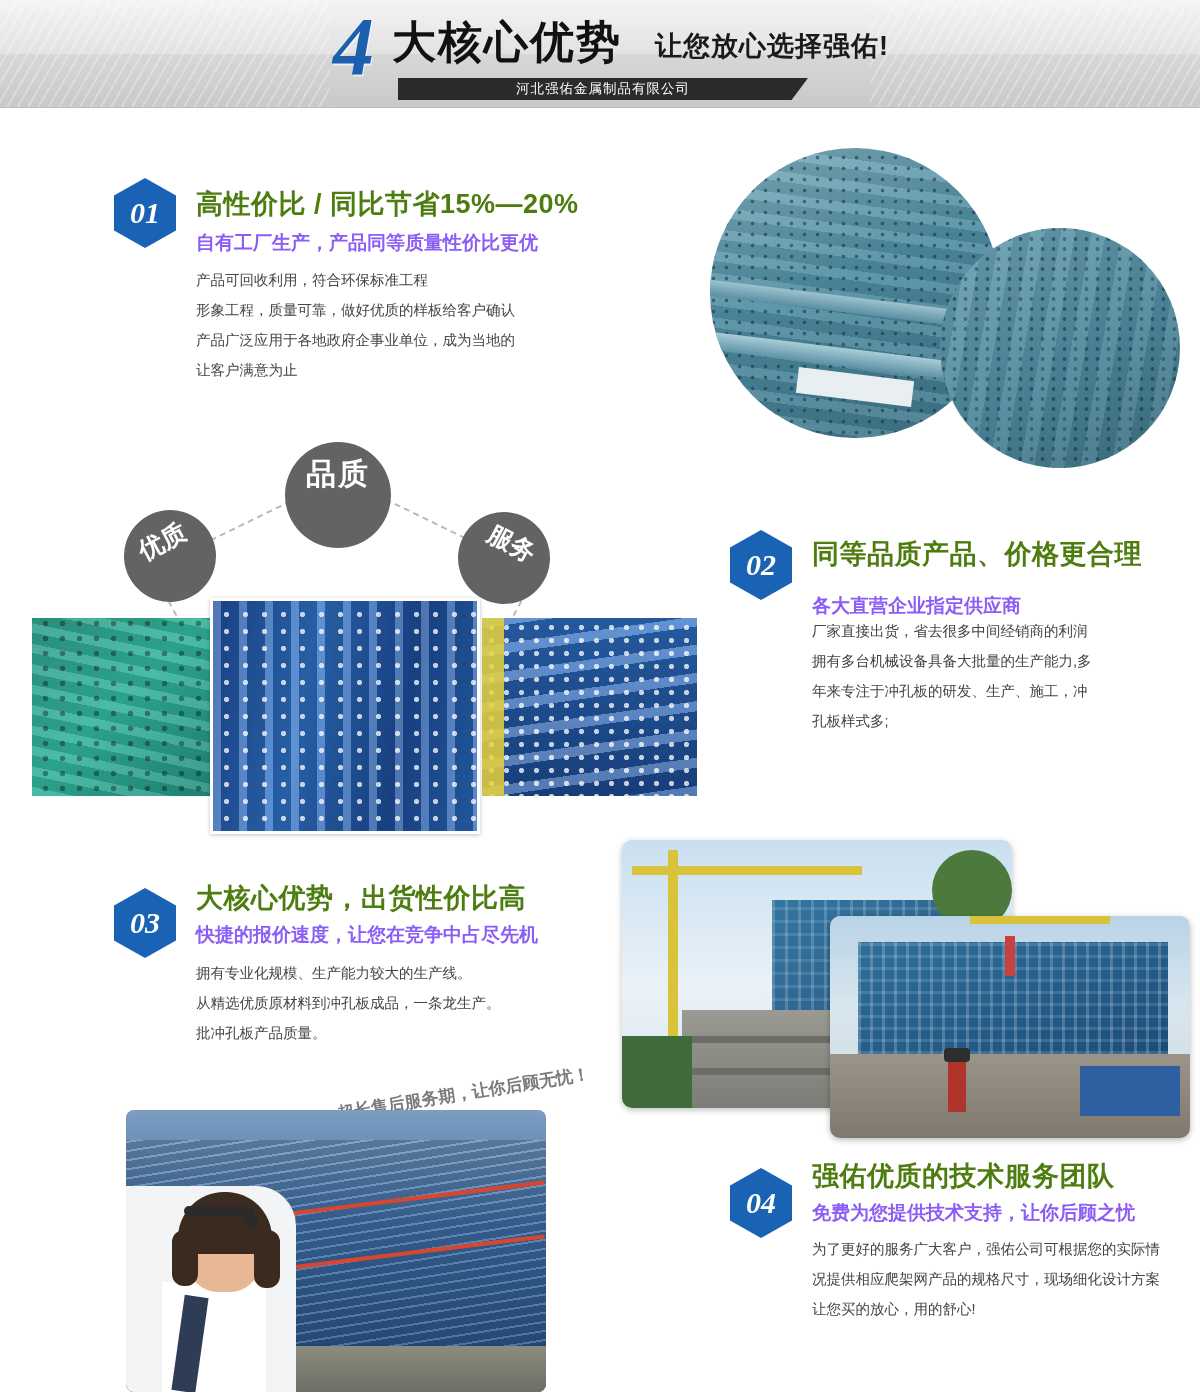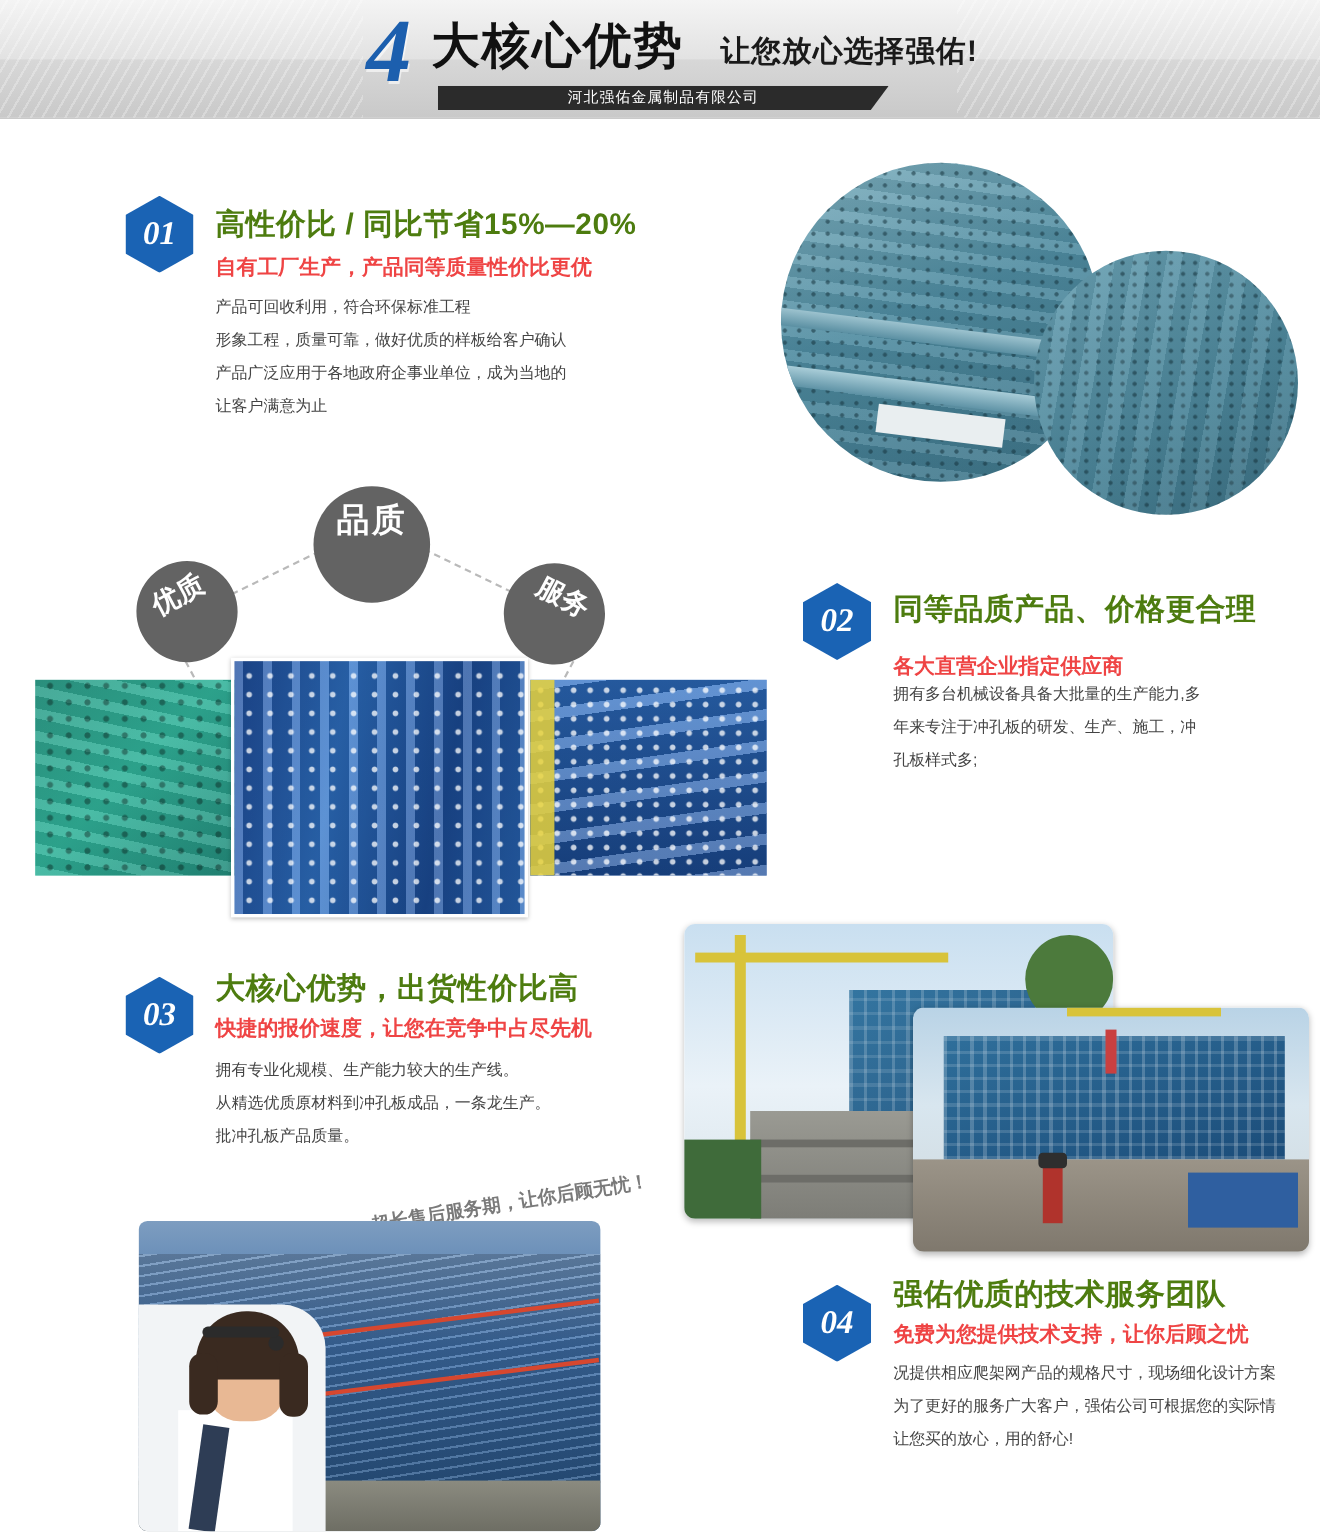--- a/index.html
+++ b/index.html
@@ -67,21 +67,21 @@
     clip-path:polygon(50% 0%, 100% 25%, 100% 75%, 50% 100%, 0% 75%, 0% 25%);
     color:#fff; font-size:30px; font-weight:bold; font-style:italic;
     text-align:center; line-height:70px;
     font-family:"Liberation Serif", serif;
   }
   .blk-title {
     position:absolute; font-size:27px; font-weight:bold; color:#4d7c0f;
     letter-spacing:.5px; white-space:nowrap;
   }
   .blk-sub {
-    position:absolute; font-size:19px; font-weight:bold; color:#ef4444;
+    position:absolute; font-size:19px; font-weight:bold; color:#8b5cf6;
     white-space:nowrap;
   }
   .blk-body {
     position:absolute; font-size:14.5px; color:#444; line-height:30px;
   }
   .blk-body div { white-space:nowrap; }
 
   
   .photo { position:absolute; overflow:hidden; }
 
@@ -212,20 +212,21 @@
   <div style="position:absolute; left:0; top:0; width:100%; height:100%;
        background:repeating-linear-gradient(-8deg, rgba(255,255,255,.25) 0 10px, rgba(0,0,0,.2) 10px 28px);"></div>
   <div class="dots" style="background-size:15px 13px;"></div>
   <div style="position:absolute; left:0; top:0; width:22px; height:100%; background:#e8d23c; opacity:.85;"></div>
 </div>
 
 <div class="hexnum" style="left:730px; top:530px;">02</div>
 <div class="blk-title" style="left:812px; top:536px;">同等品质产品、价格更合理</div>
 <div class="blk-sub" style="left:812px; top:580px;margin-top:13px;">各大直营企业指定供应商</div>
 <div class="blk-body" style="left:812px; top:616px; width:370px;">
+  <div>厂家直接出货，省去很多中间经销商的利润</div>
   <div>拥有多台机械设备具备大批量的生产能力,多</div>
   <div>年来专注于冲孔板的研发、生产、施工，冲</div>
   <div>孔板样式多;</div>
 </div>
 
 <div class="hexnum" style="left:114px; top:888px;">03</div>
 <div class="blk-title" style="left:196px; top:880px;">大核心优势，出货性价比高</div>
 <div class="blk-sub" style="left:196px; top:922px;">快捷的报价速度，让您在竞争中占尽先机</div>
 <div class="blk-body" style="left:196px; top:958px; width:400px;">
   <div>拥有专业化规模、生产能力较大的生产线。</div>
@@ -297,16 +298,16 @@
   <div style="position:absolute; left:118px; top:104px; width:14px; height:14px;
        background:#2b2b2b; border-radius:50%;"></div>
   <div style="position:absolute; left:58px; top:96px; width:70px; height:10px;
        background:#2b2b2b; border-radius:6px;"></div>
 </div>
 
 <div class="hexnum" style="left:730px; top:1168px;">04</div>
 <div class="blk-title" style="left:812px; top:1158px;">强佑优质的技术服务团队</div>
 <div class="blk-sub" style="left:812px; top:1200px;">免费为您提供技术支持，让你后顾之忧</div>
 <div class="blk-body" style="left:812px; top:1234px; width:380px;">
+  <div>为了更好的服务广大客户，强佑公司可根据您的实际情</div>
   <div>况提供相应爬架网产品的规格尺寸，现场细化设计方案</div>
-  <div>为了更好的服务广大客户，强佑公司可根据您的实际情</div>
   <div>让您买的放心，用的舒心!</div>
 </div>
 
 </body></html>

